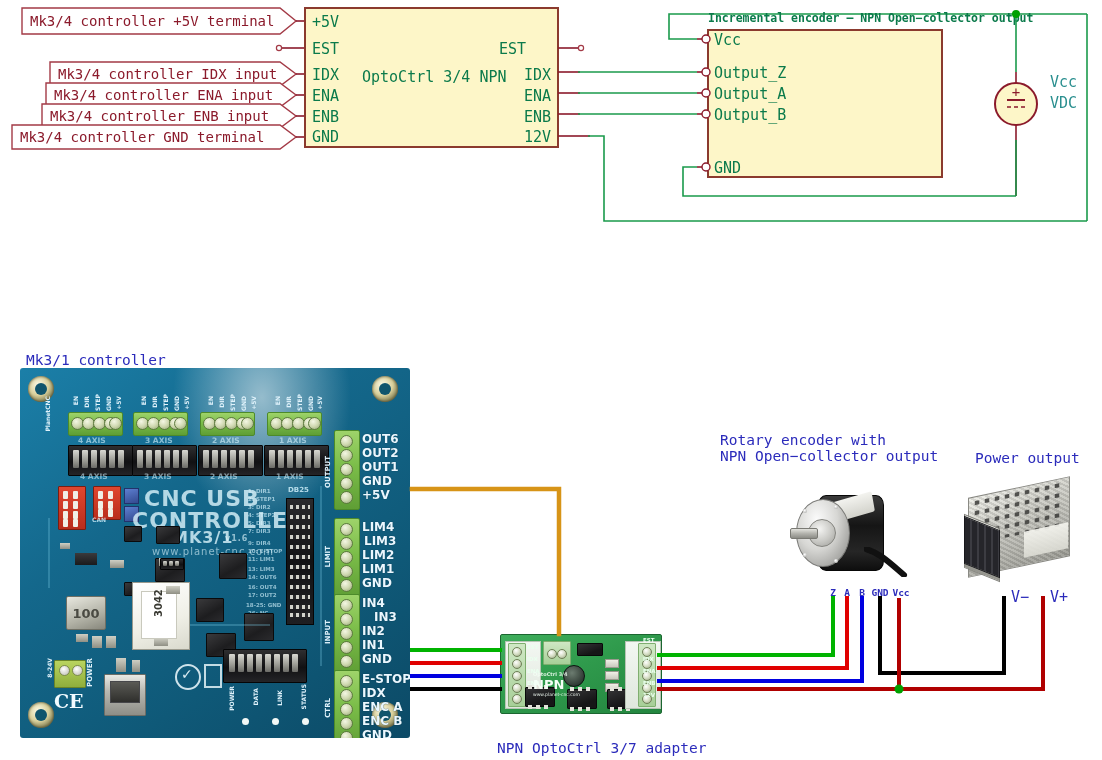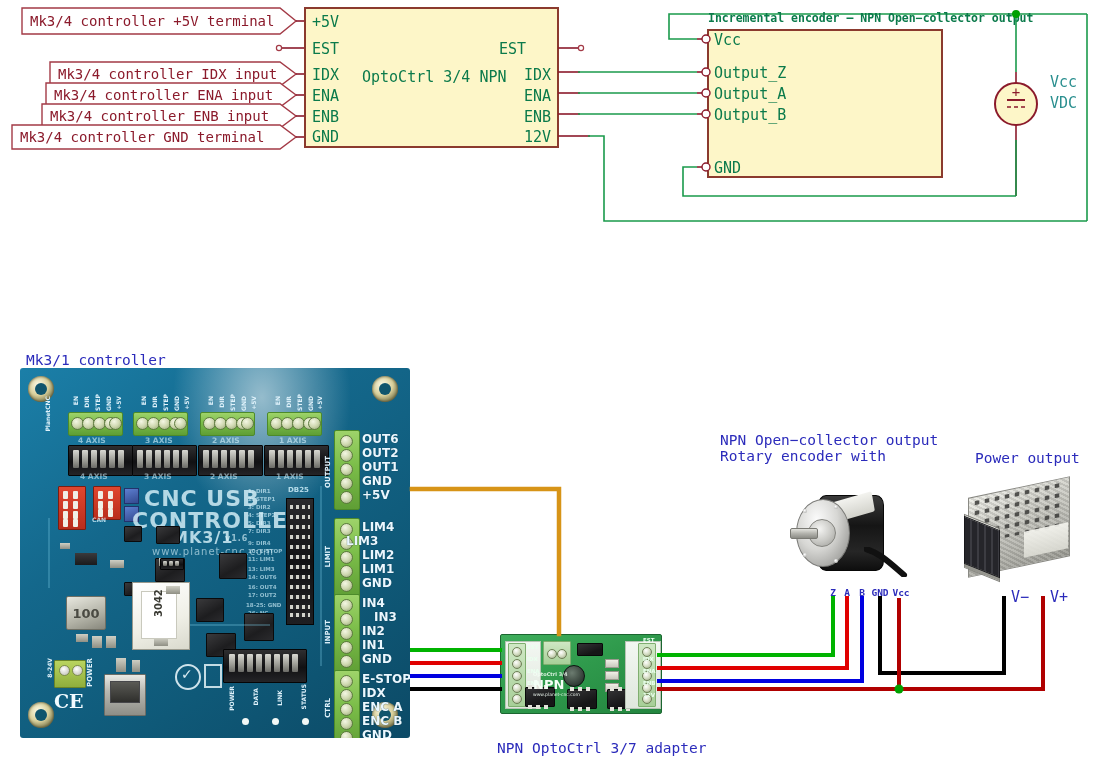--- a/index.html
+++ b/index.html
@@ -741,21 +741,21 @@
 
   <div class="grnterm" style="left:314px;top:150px;width:24px;height:78px;">
     <div class="pin" style="left:5px;top:4px;"></div>
       <div class="pin" style="left:5px;top:18px;"></div>
     <div class="pin" style="left:5px;top:32px;"></div>
       <div class="pin" style="left:5px;top:46px;"></div>
     <div class="pin" style="left:5px;top:60px;"></div>
   </div>
   <div class="sidelabel" style="left:304px;top:178px;">LIMIT</div>
   <div class="termlabel" style="left:342px;top:152px;">LIM4</div>
-  <div class="termlabel" style="left:326px;top:166px;">LIM3</div>
+  <div class="termlabel" style="left:344px;top:166px;">LIM3</div>
   <div class="termlabel" style="left:342px;top:180px;">LIM2</div>
   <div class="termlabel" style="left:342px;top:194px;">LIM1</div>
   <div class="termlabel" style="left:342px;top:208px;">GND</div>
 
   <div class="grnterm" style="left:314px;top:226px;width:24px;height:78px;">
     <div class="pin" style="left:5px;top:4px;"></div>
       <div class="pin" style="left:5px;top:18px;"></div>
     <div class="pin" style="left:5px;top:32px;"></div>
       <div class="pin" style="left:5px;top:46px;"></div>
     <div class="pin" style="left:5px;top:60px;"></div>
@@ -870,22 +870,22 @@
   <div class="enc-screw" style="left:13px;top:22px;"></div>
   <div class="enc-screw" style="left:13px;top:66px;"></div>
   <div class="enc-screw" style="left:44px;top:18px;"></div>
   <div class="enc-screw" style="left:44px;top:72px;"></div>
   <svg class="enc-cable" viewBox="0 0 44 30" width="44" height="30">
     <path d="M2 2 C 16 6, 26 16, 40 28" stroke="#111111" stroke-width="6" fill="none" stroke-linecap="round"></path>
   </svg>
 </div>
 
 <div style="position:absolute;left:720px;top:432px;line-height:16px;">
+  <div class="photo-title" style="font-size:14.5px;color:#2b2bbb;">Rotary encoder with</div>
   <div class="photo-title" style="font-size:14.5px;color:#2b2bbb;">NPN Open−collector output</div>
-  <div class="photo-title" style="font-size:14.5px;color:#2b2bbb;">Rotary encoder with</div>
 </div>
 
 <div class="psu">
   <div class="psu-body"></div>
   <div class="psu-vents"></div>
   <div class="psu-side"></div>
   <div class="psu-term"></div>
   <div class="psu-sticker"></div>
 </div>
 

